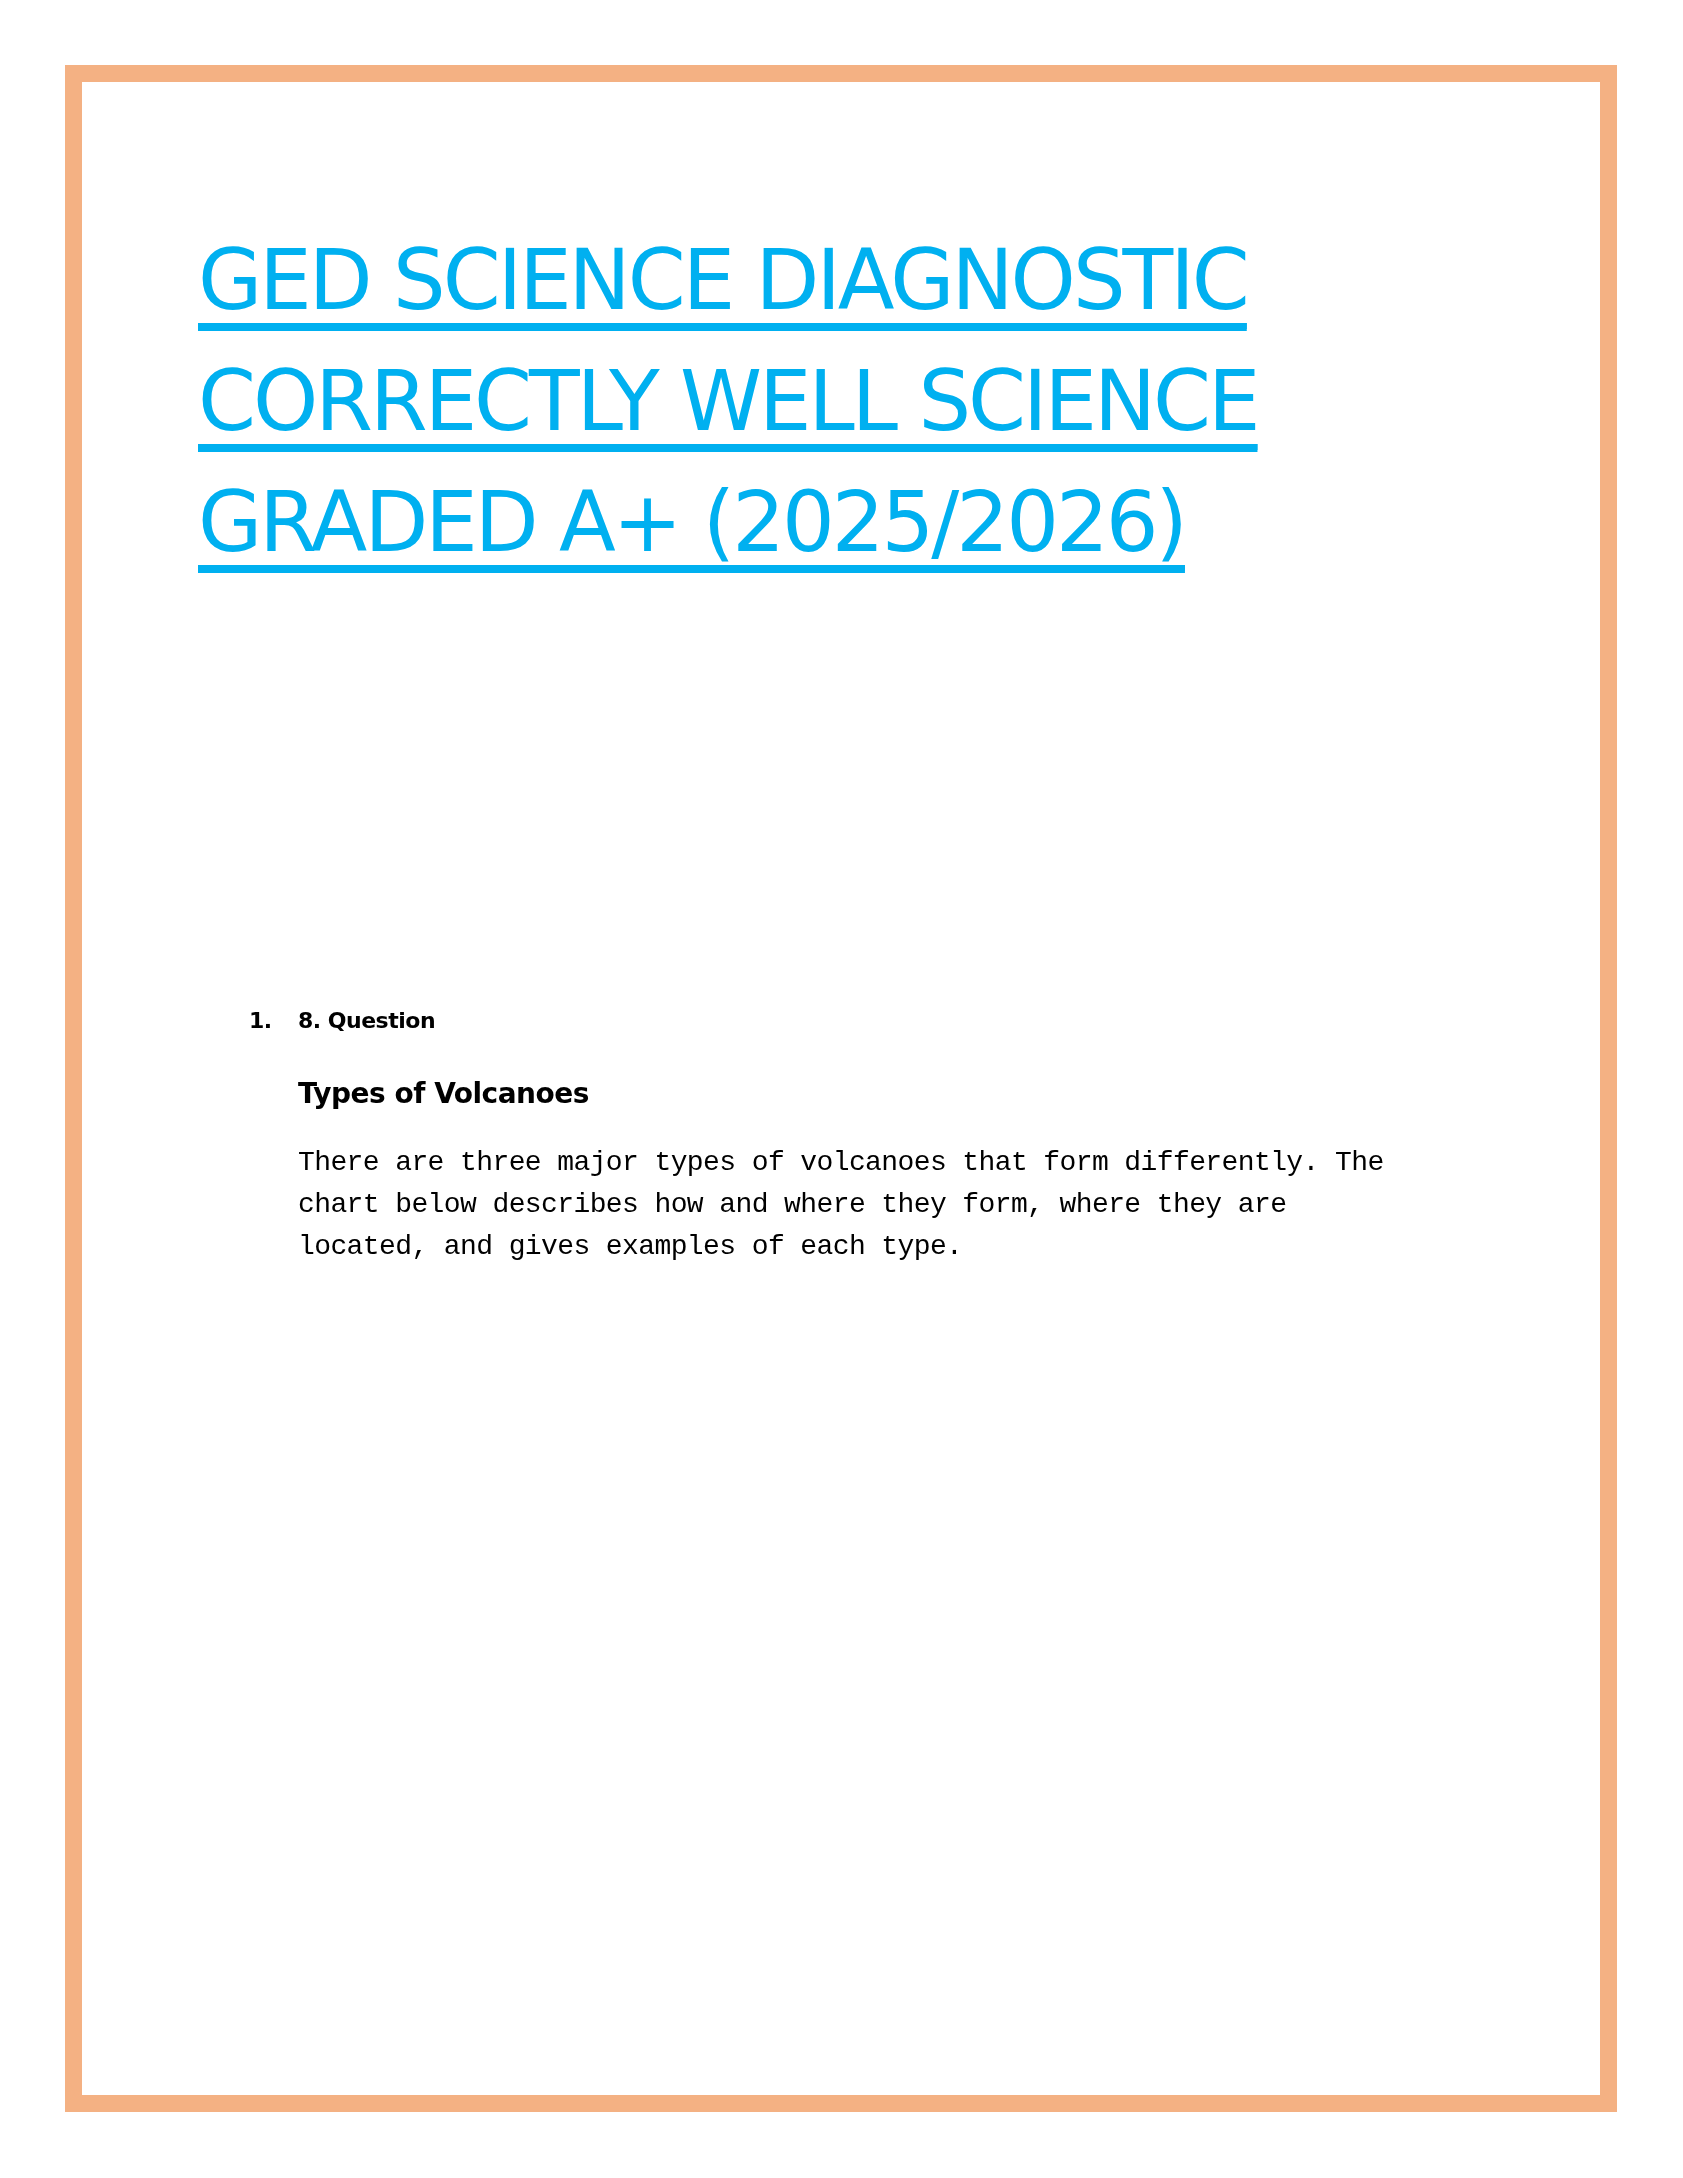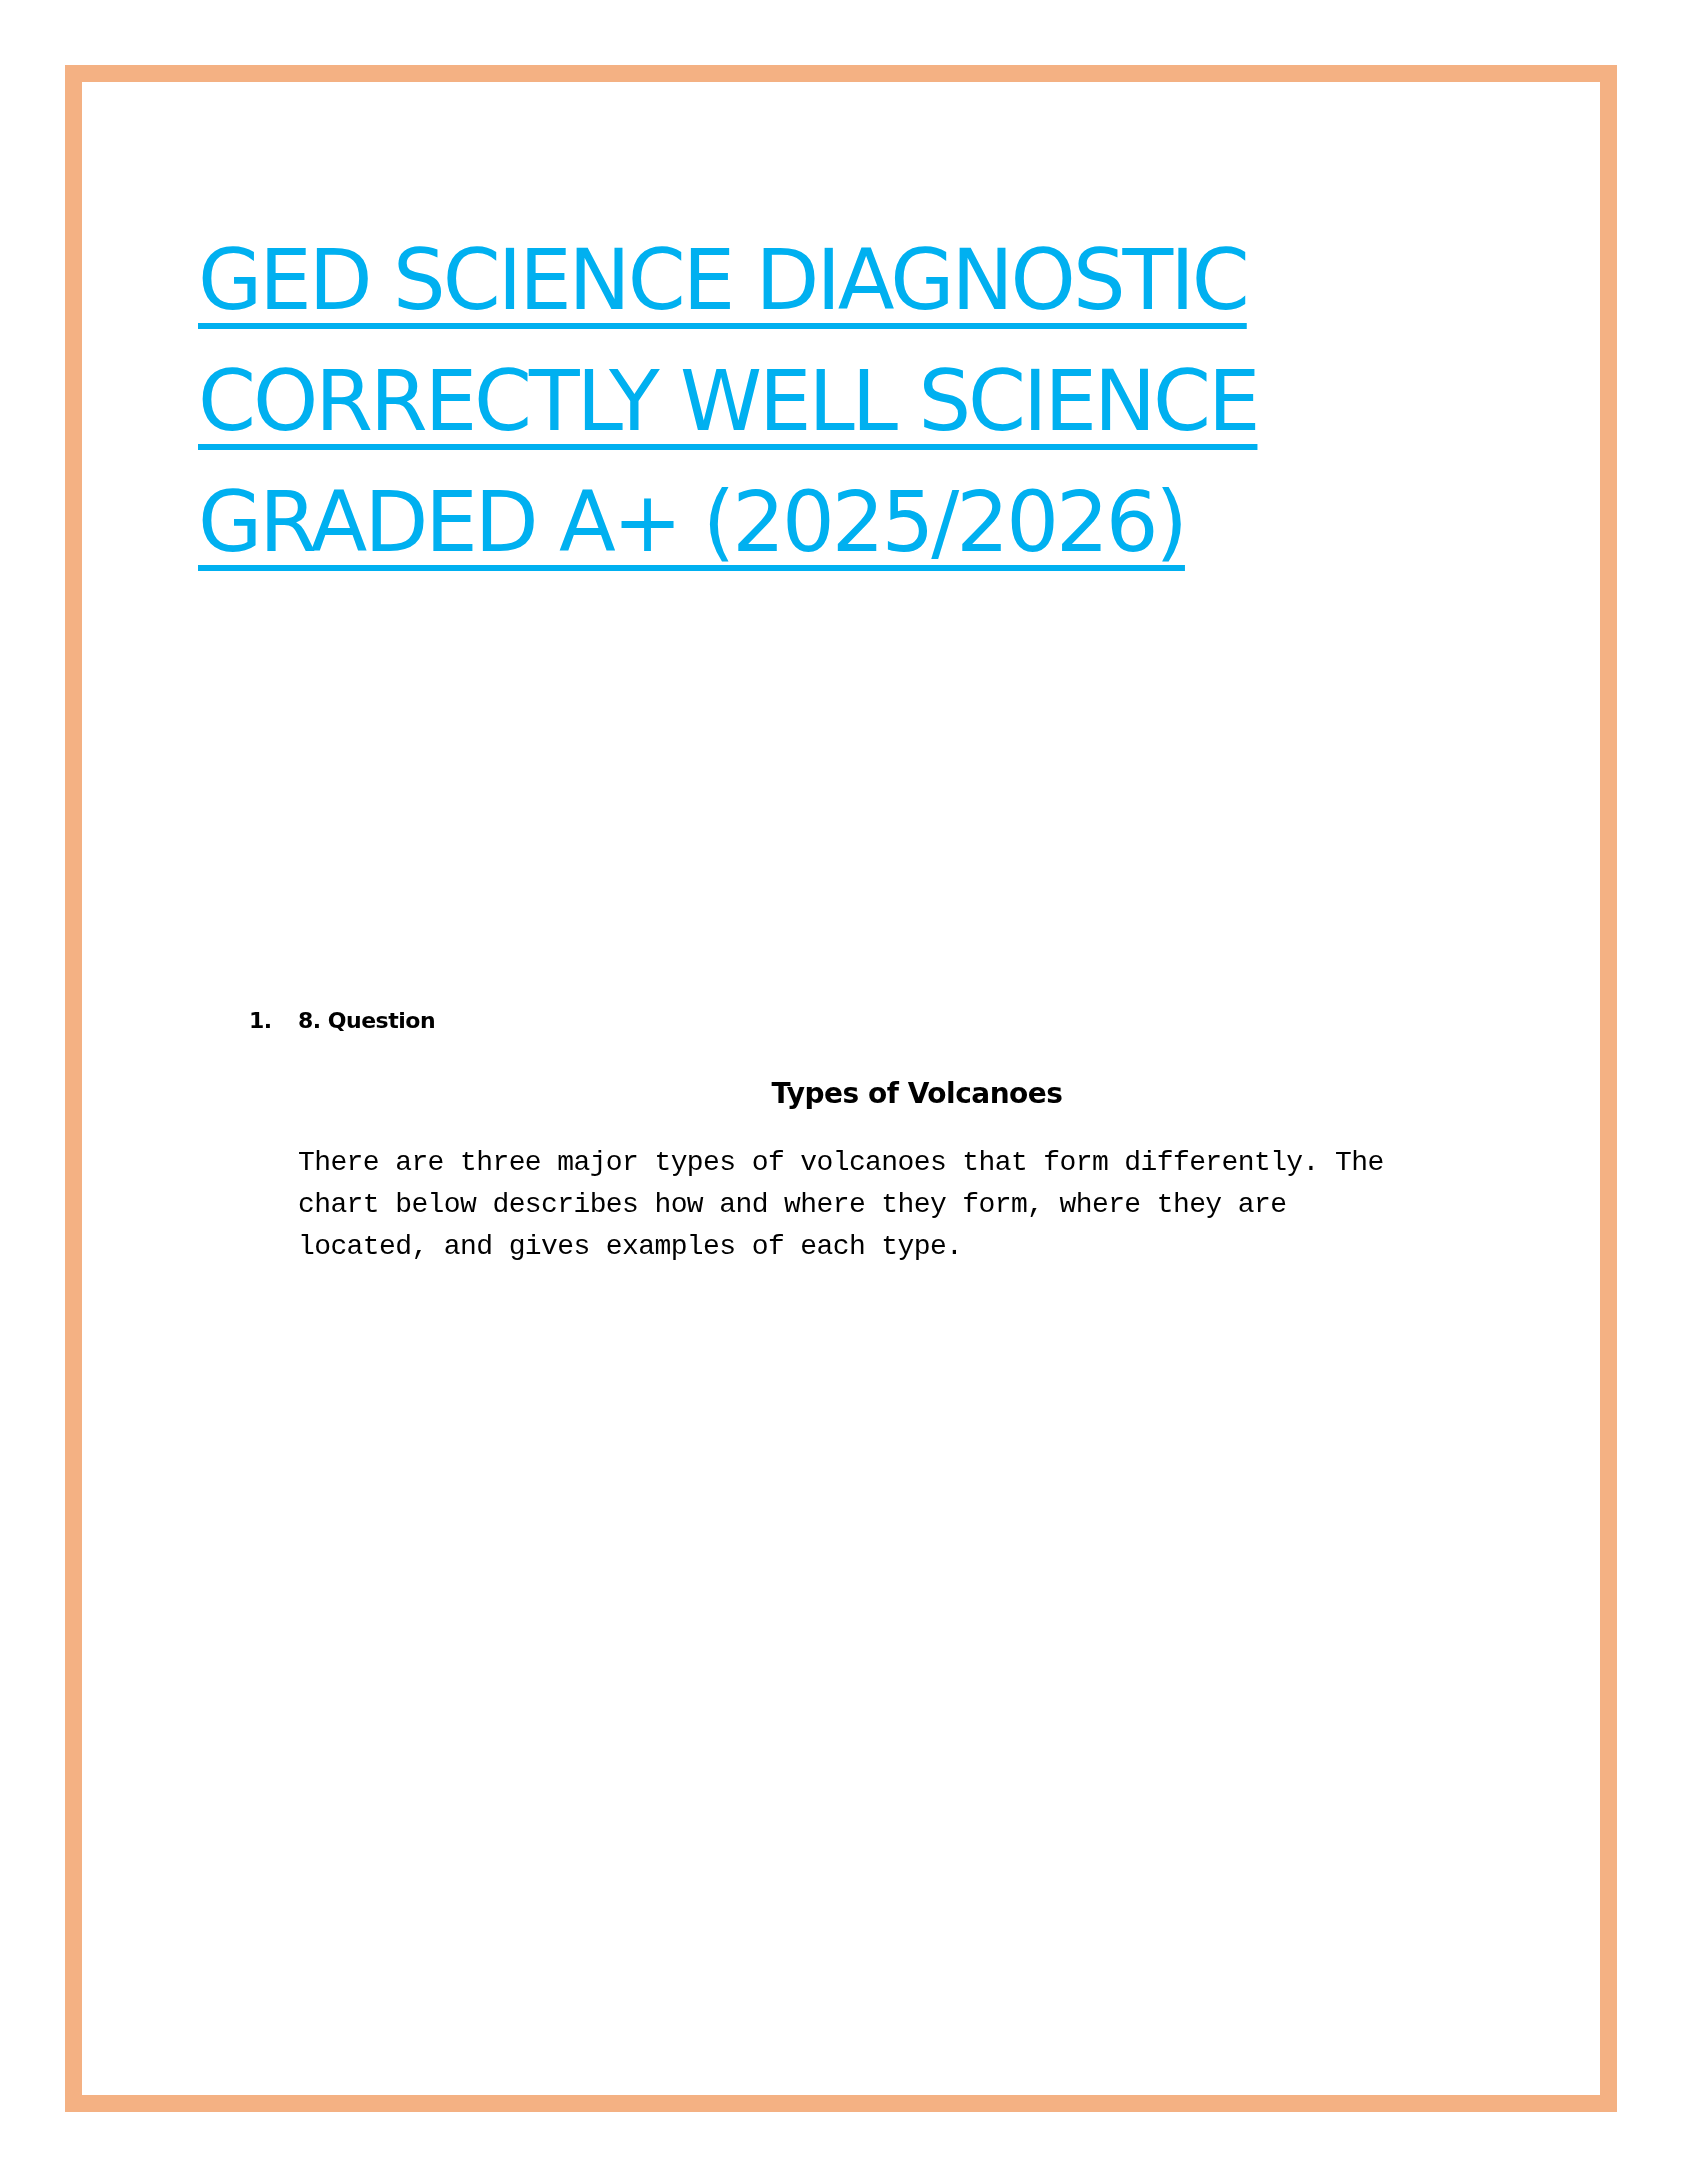--- a/index.html
+++ b/index.html
@@ -35,20 +35,21 @@
       line-height: 121px;
       letter-spacing: -3px;
       color: #00B0F0;
       text-decoration: underline;
       text-decoration-thickness: 6px;
       text-underline-offset: 14px;
     }
     .title .line {
       display: block;
       white-space: nowrap;
+      text-decoration: underline;
     }
     .question-list {
       position: absolute;
       left: 249px;
       top: 1008px;
       width: 1287px;
       font-family: "DejaVu Sans", sans-serif;
       color: #000000;
     }
     .q-header {
@@ -62,21 +63,20 @@
       width: 49px;
     }
     .q-body {
       margin-left: 49px;
     }
     .q-heading {
       margin-top: 44px;
       font-size: 28px;
       font-weight: bold;
       letter-spacing: -0.5px;
-      text-align: center;
     }
     .q-text {
       margin-top: 32px;
       width: 1089px;
       font-size: 28px;
       line-height: 42px;
       letter-spacing: -0.6px;
       font-family: Liberation Mono, monospace;
     }
   </style>

